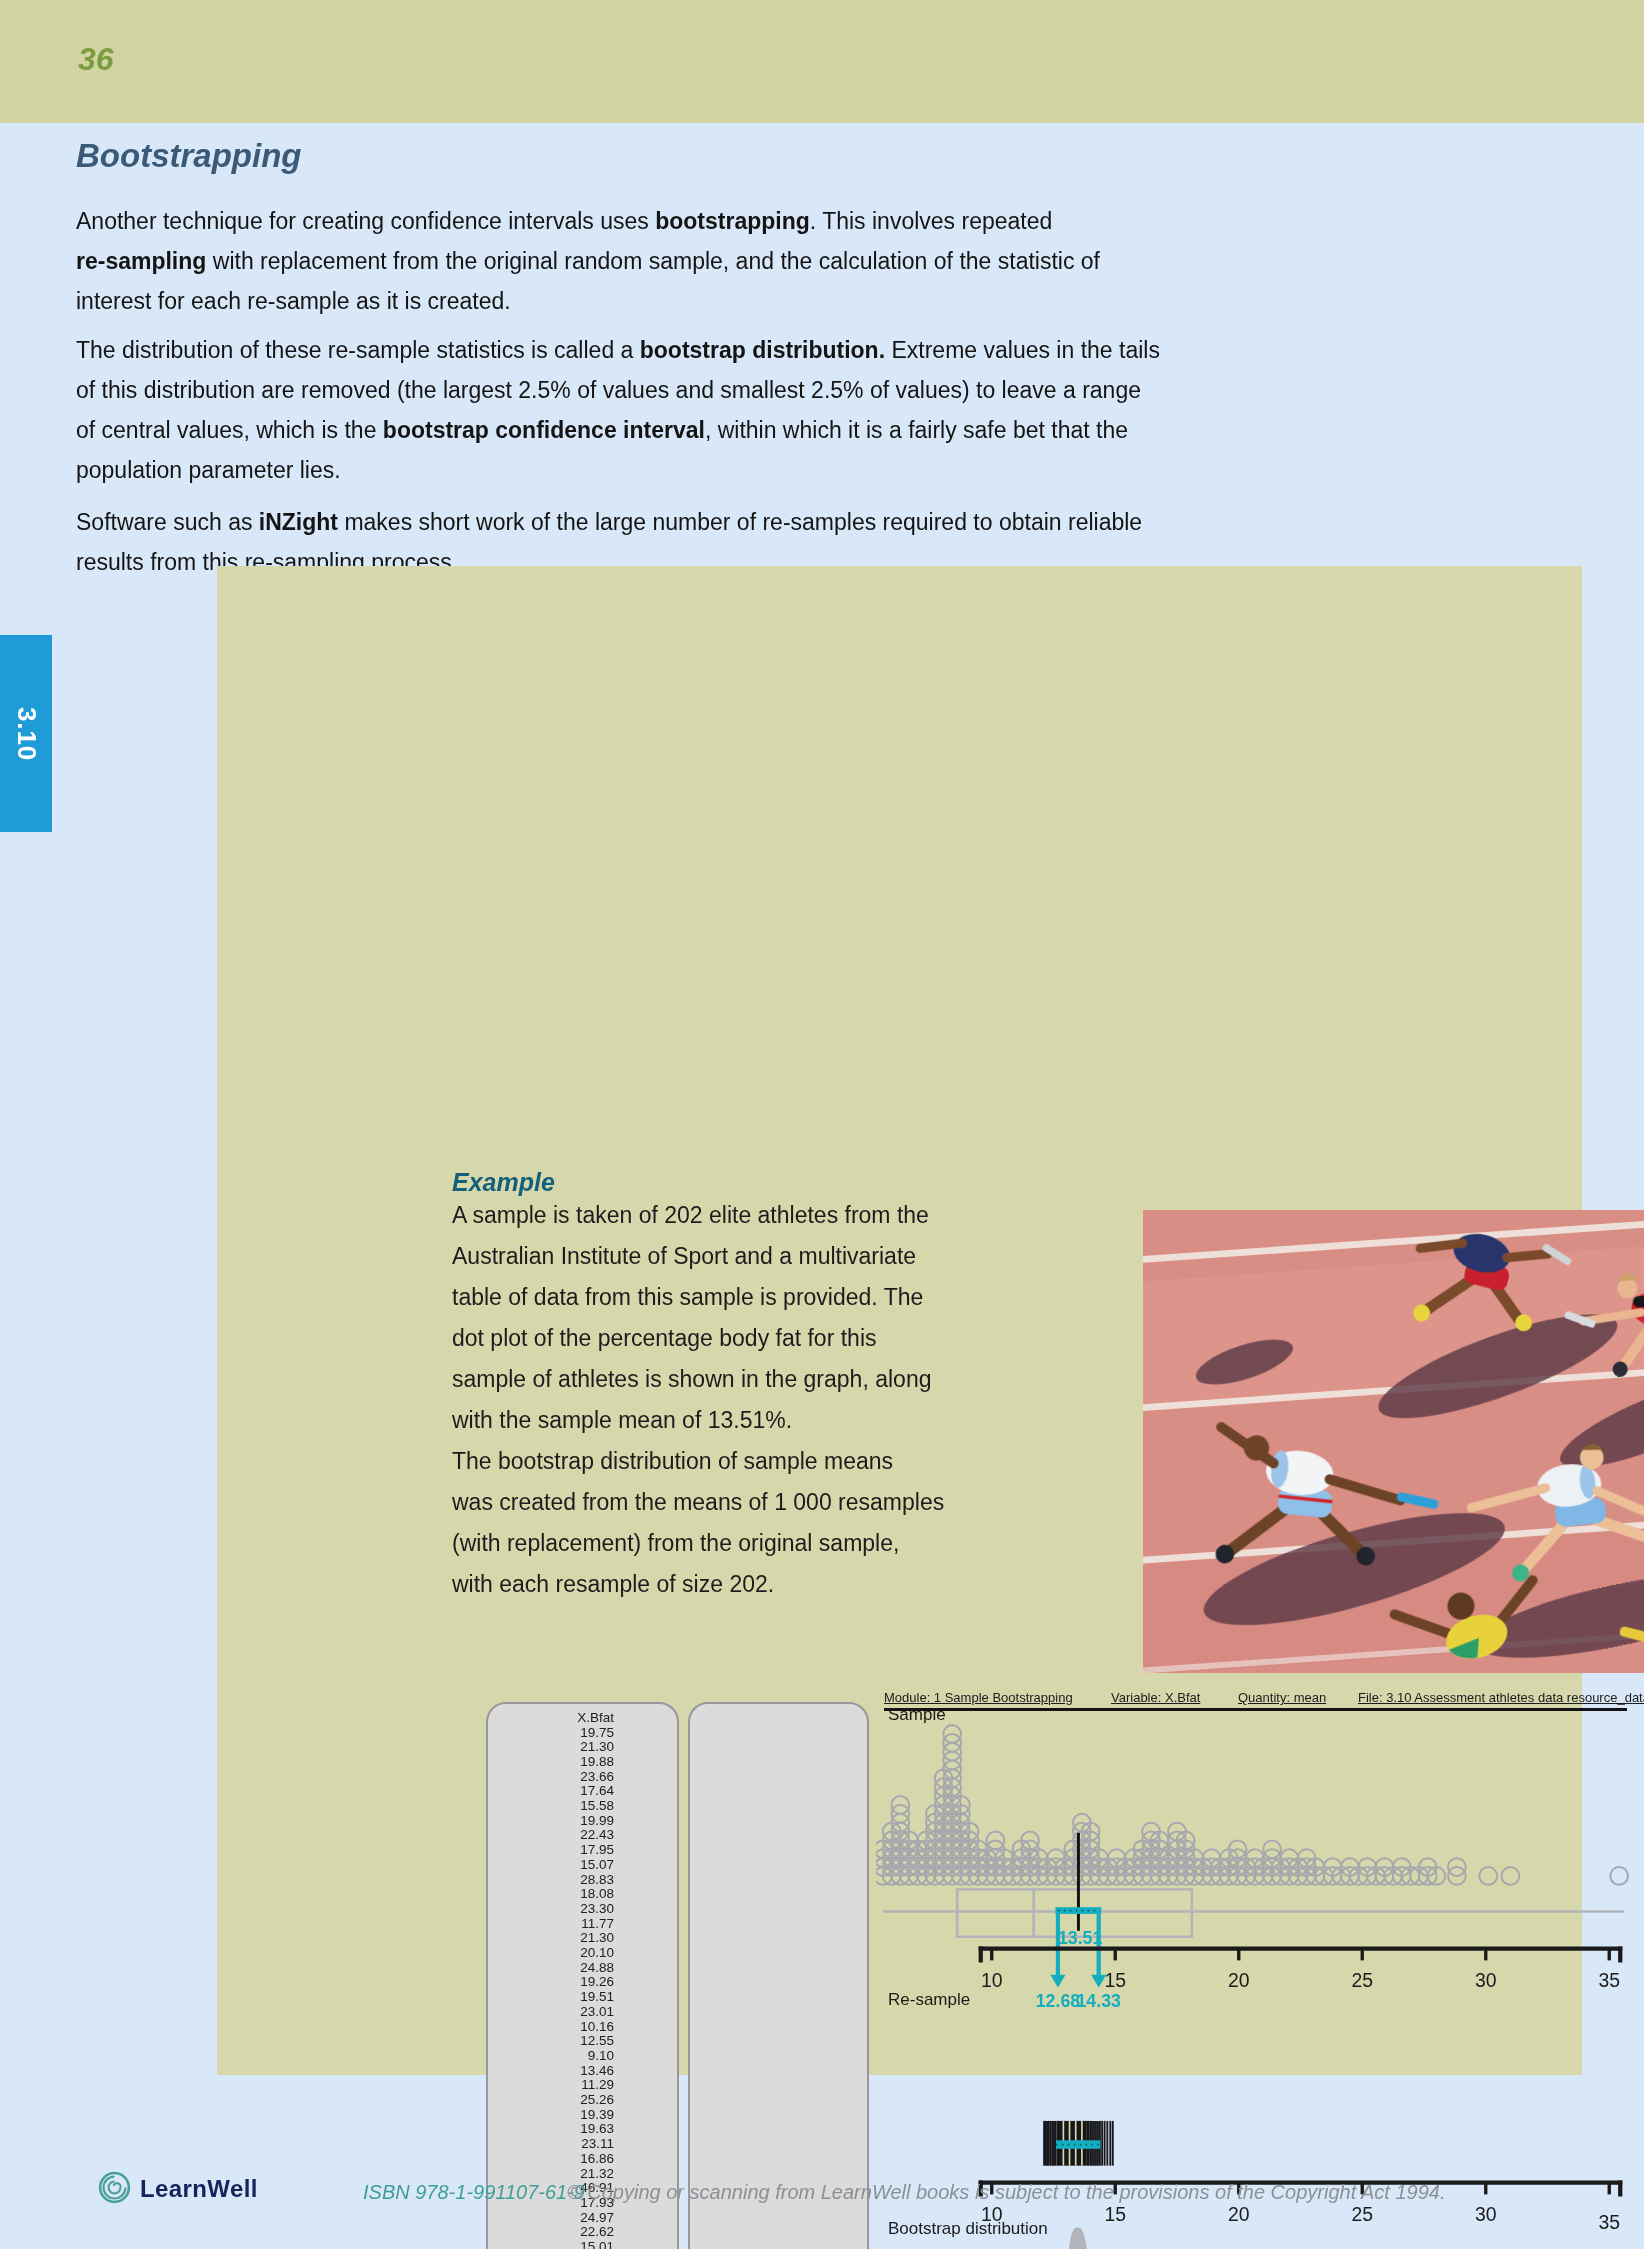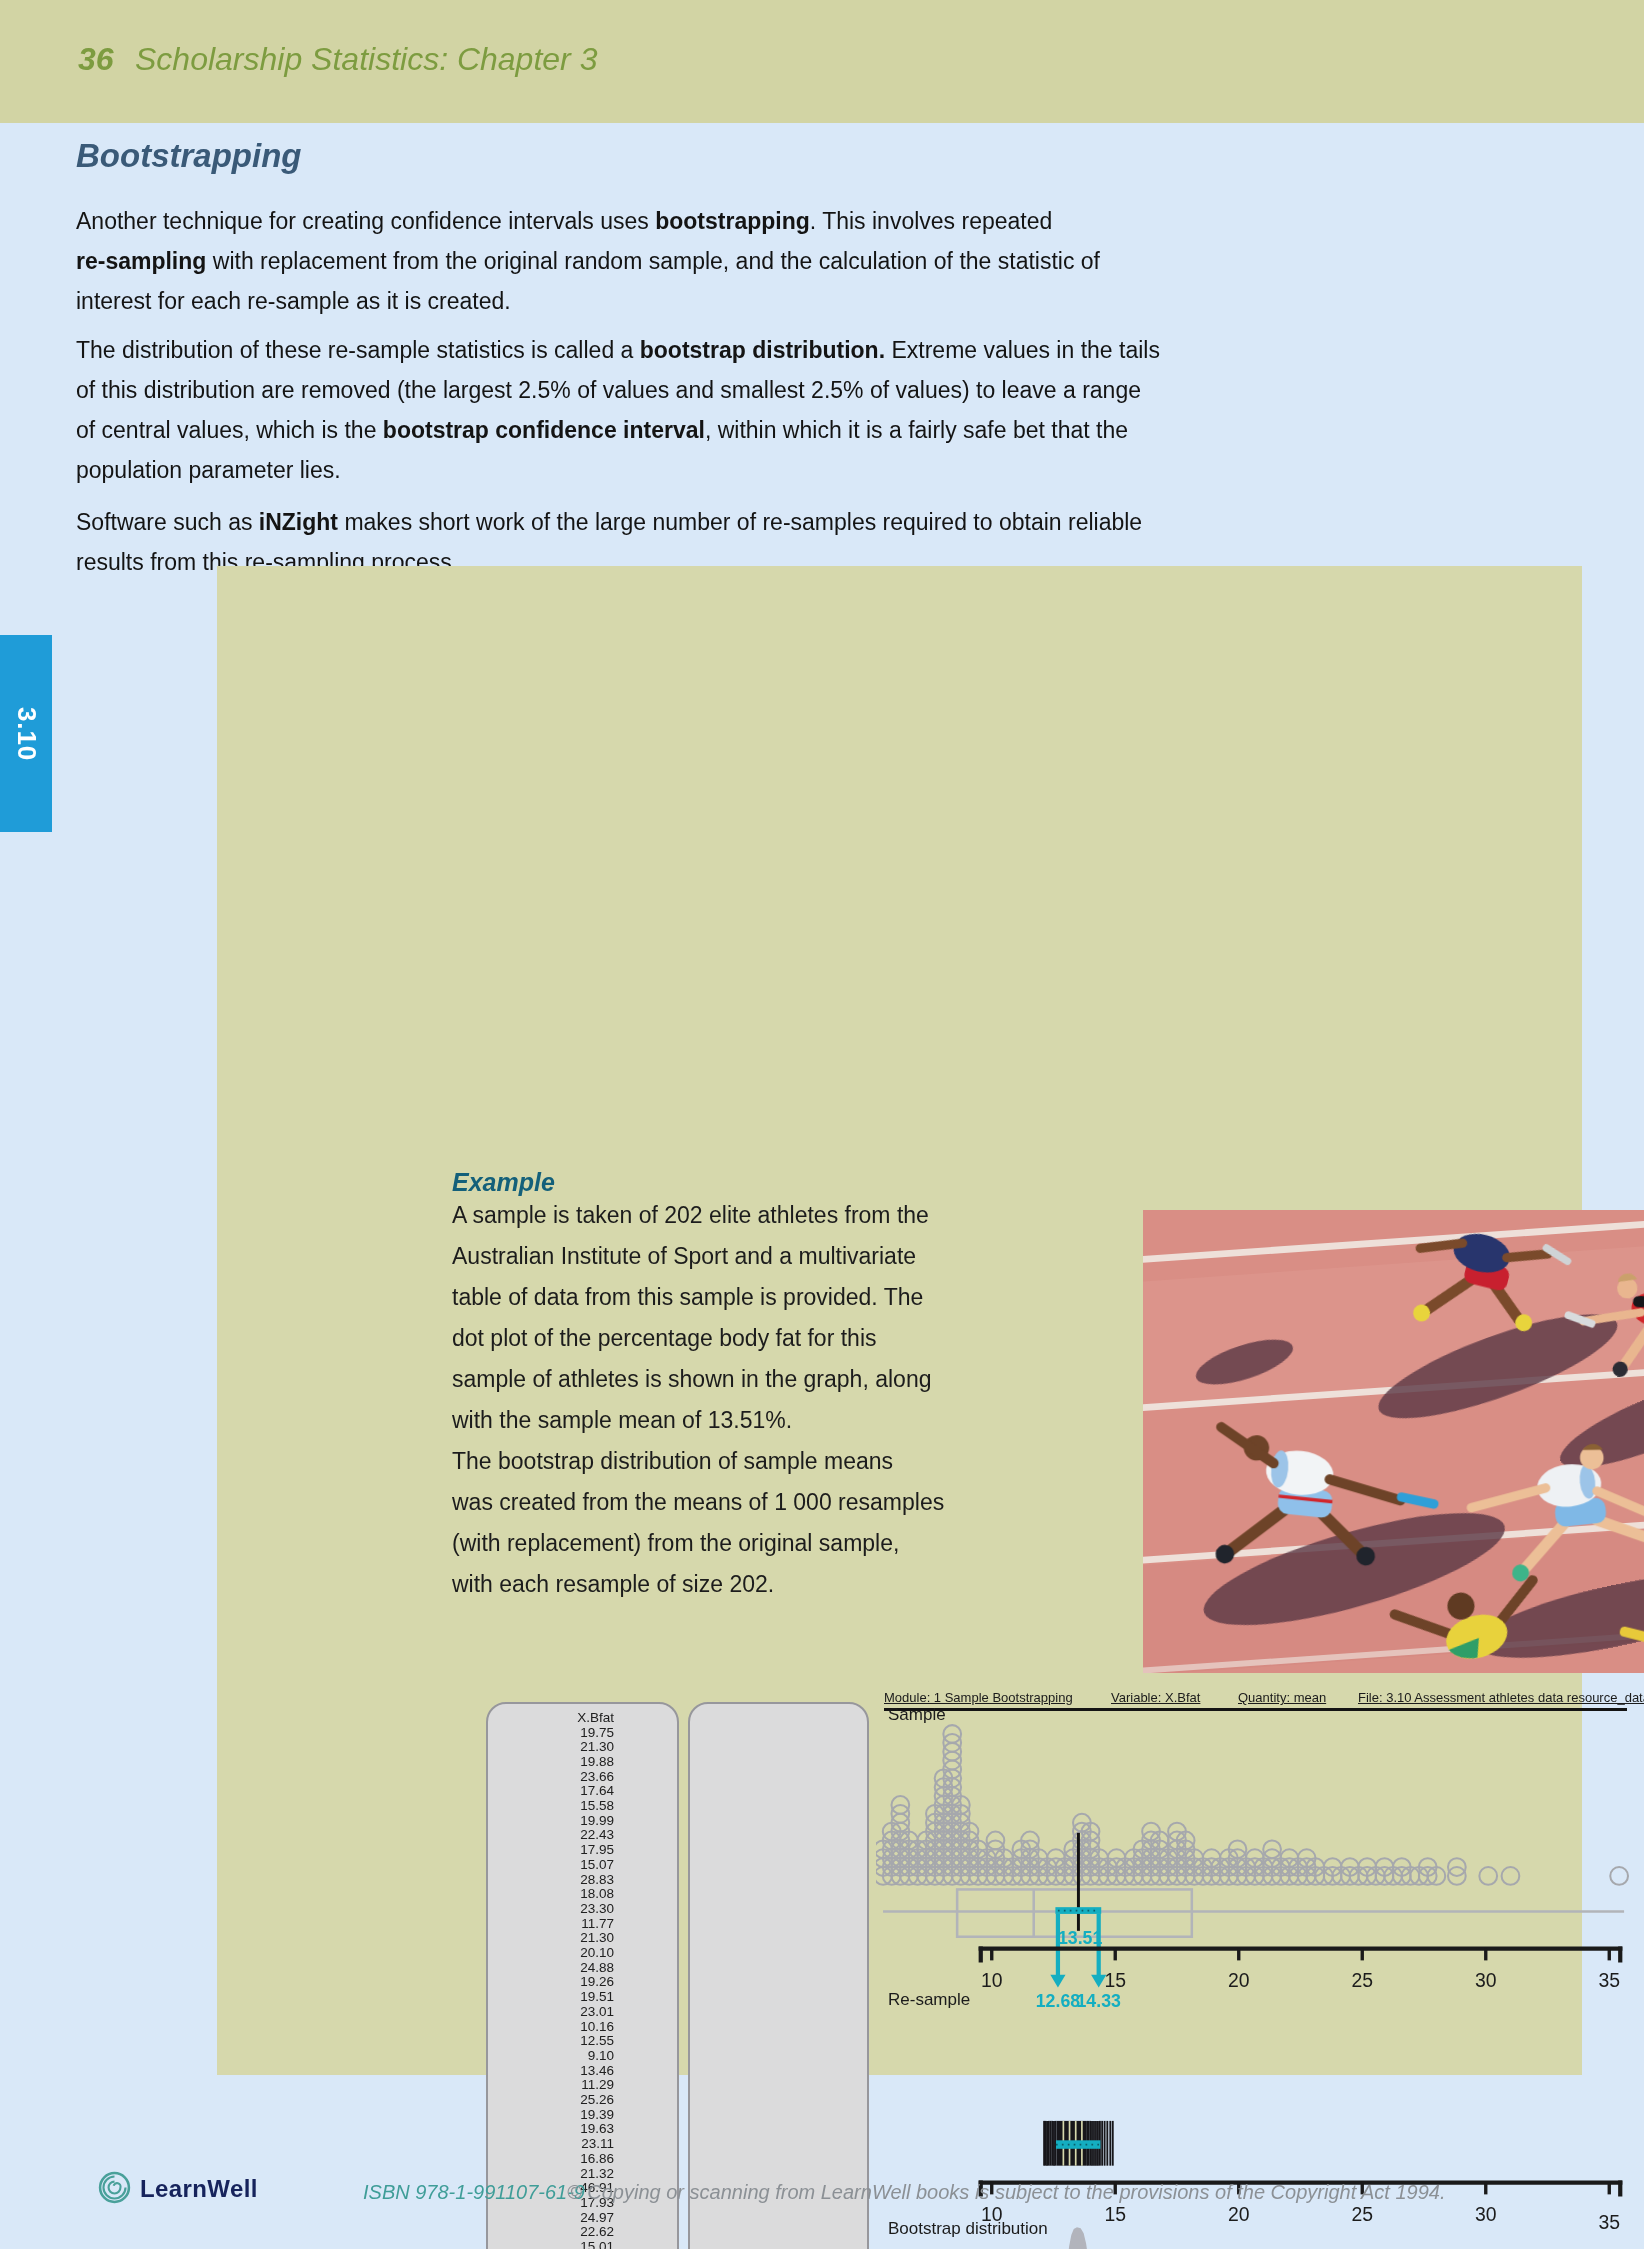--- a/index.html
+++ b/index.html
@@ -57,21 +57,20 @@
   .f-copy{position:absolute;left:567px;top:2181px;font-size:20px;font-style:italic;color:#8b9095;}
   #flogo{position:absolute;left:95px;top:2168px;}
 </style>
 </head>
 <body>
 
 <div id="page">
 
   <header class="band">
     <span class="pnum">36</span>
-    <span class="ptitle">Scholarship Statistics: Chapter 3</span>
   </header>
 
   <div class="tab">
     <span>3.10</span>
   </div>
 
   <h1 class="h-boot">Bootstrapping</h1>
 
   <div class="para" id="p1"><span>Another technique for creating confidence intervals uses </span><span class="b">bootstrapping</span><span>. This involves repeated</span><br><span class="b">re-sampling</span><span> with replacement from the original random sample, and the calculation of the statistic of</span><br><span>interest for each re-sample as it is created.</span></div>
   <div class="para" id="p2"><span>The distribution of these re-sample statistics is called a </span><span class="b">bootstrap distribution.</span><span> Extreme values in the tails</span><br><span>of this distribution are removed (the largest 2.5% of values and smallest 2.5% of values) to leave a range</span><br><span>of central values, which is the </span><span class="b">bootstrap confidence interval</span><span>, within which it is a fairly safe bet that the</span><br><span>population parameter lies.</span></div>

